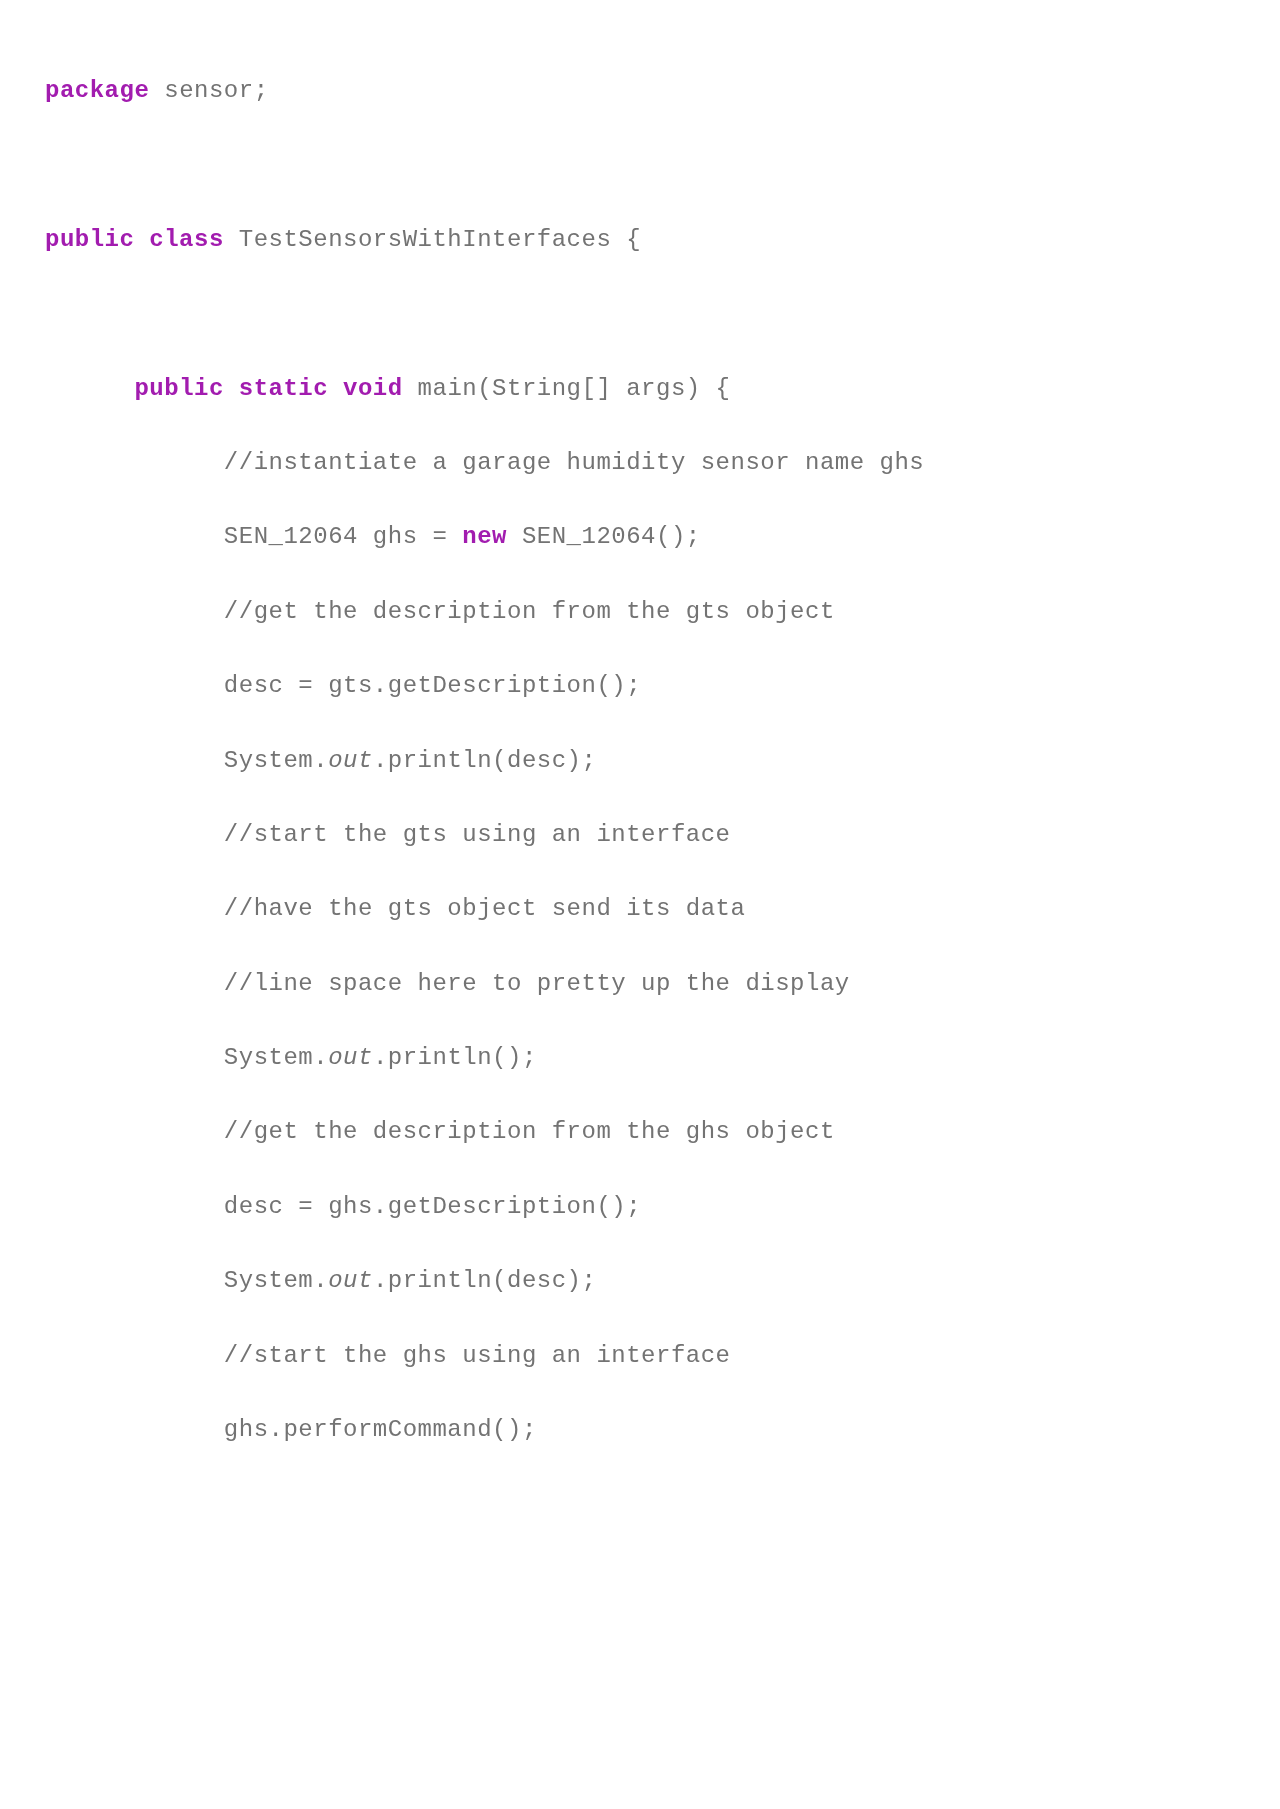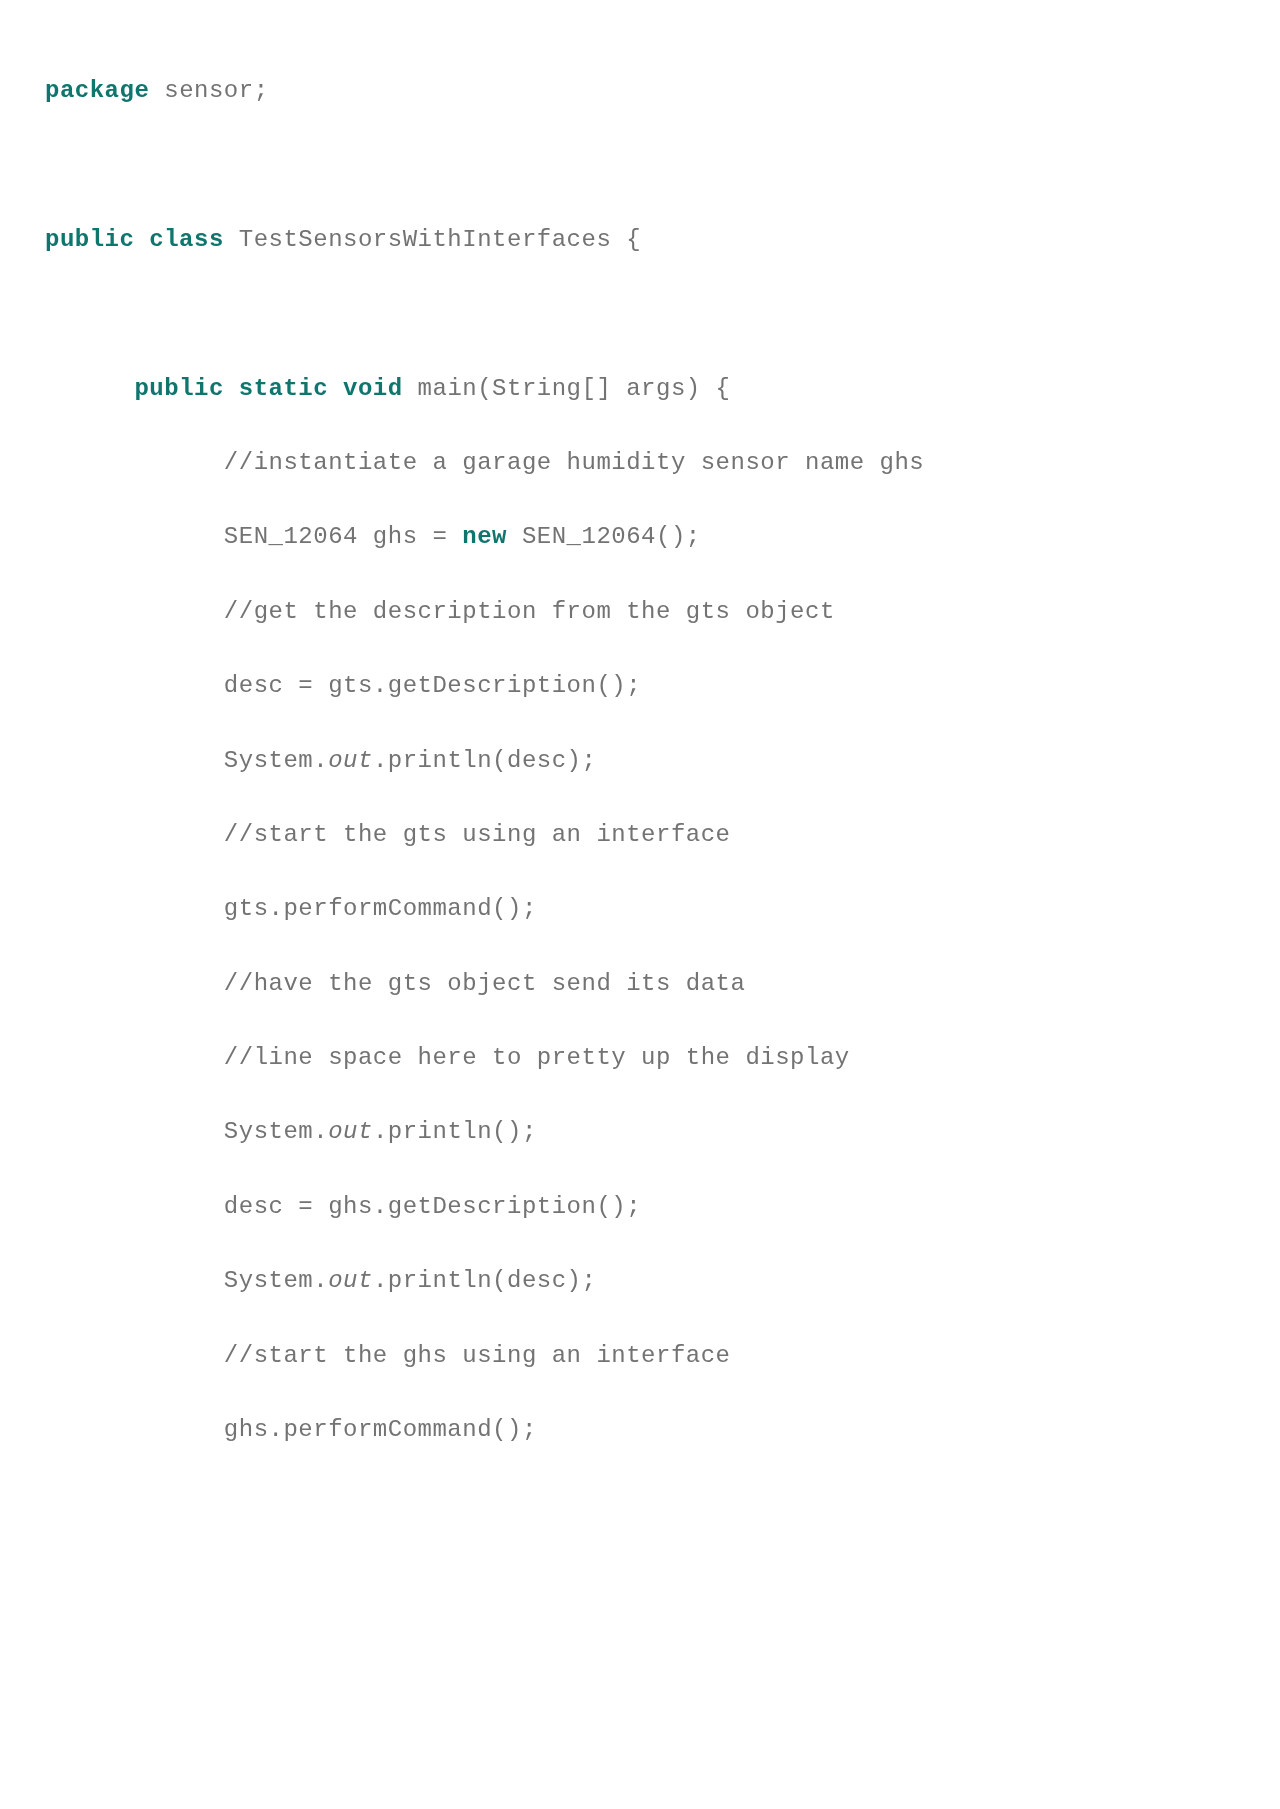--- a/index.html
+++ b/index.html
@@ -12,21 +12,21 @@
       width: 1280px;
       box-sizing: border-box;
     }
     .code-block {
       line-height: 1.55;
       letter-spacing: 0.5px;
       white-space: pre;
     }
     .kw {
       font-weight: bold;
-      color: #0f766e;
+      color: #a21caf;
       text-align: center;
     }
     .plain {
       color: #737373;
     }
     .italic {
       font-style: italic;
     }
   </style>
 </head>
@@ -37,24 +37,24 @@
 <div>&nbsp;</div>
 <div><span class="kw">public class</span><span class="plain"> TestSensorsWithInterfaces {</span></div>
 <div>&nbsp;</div>
 <div><span class="plain">      </span><span class="kw">public static void</span><span class="plain"> main(String[] args) {</span></div>
 <div class="plain">            //instantiate a garage humidity sensor name ghs</div>
 <div><span class="plain">            SEN_12064 ghs = </span><span class="kw">new</span><span class="plain"> SEN_12064();</span></div>
 <div class="plain">            //get the description from the gts object</div>
 <div class="plain">            desc = gts.getDescription();</div>
 <div><span class="plain">            System.</span><span class="plain italic">out</span><span class="plain">.println(desc);</span></div>
 <div class="plain">            //start the gts using an interface</div>
-<div class="plain">            gts.performCommand();</div>
 <div class="plain">            //have the gts object send its data</div>
 <div class="plain">            //line space here to pretty up the display</div>
 <div><span class="plain">            System.</span><span class="plain italic">out</span><span class="plain">.println();</span></div>
+<div class="plain">            //get the description from the ghs object</div>
 <div class="plain">            desc = ghs.getDescription();</div>
 <div><span class="plain">            System.</span><span class="plain italic">out</span><span class="plain">.println(desc);</span></div>
 <div class="plain">            //start the ghs using an interface</div>
 <div class="plain">            ghs.performCommand();</div>
 
 
 
 
 
 </div>

